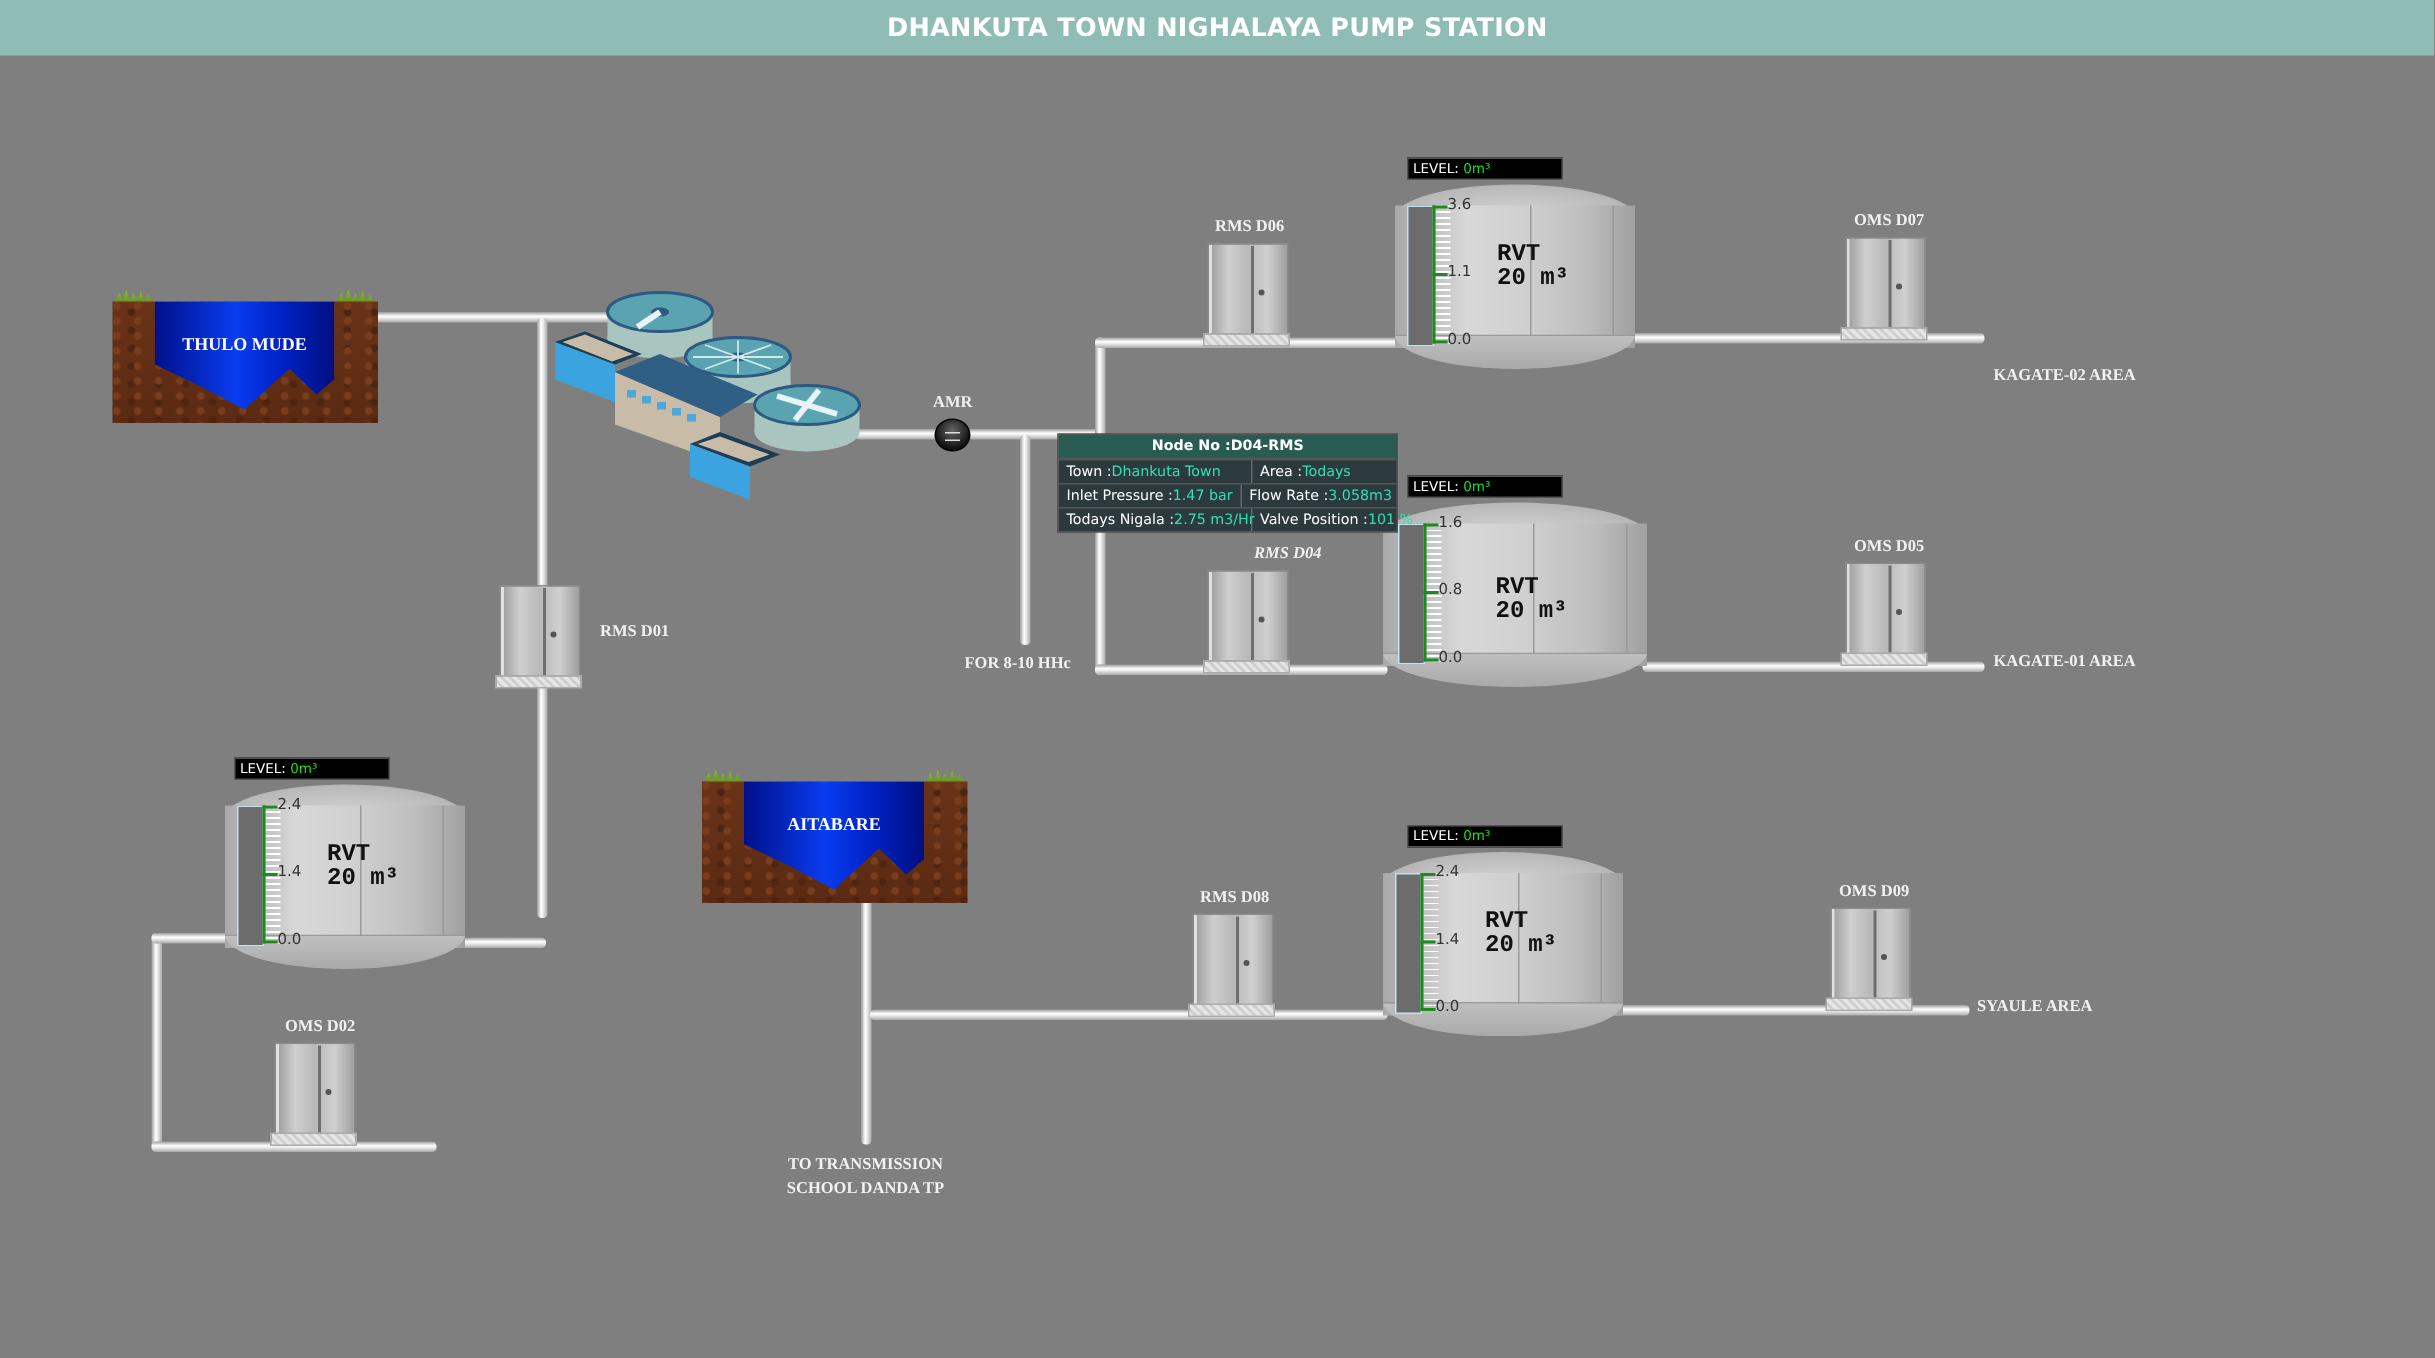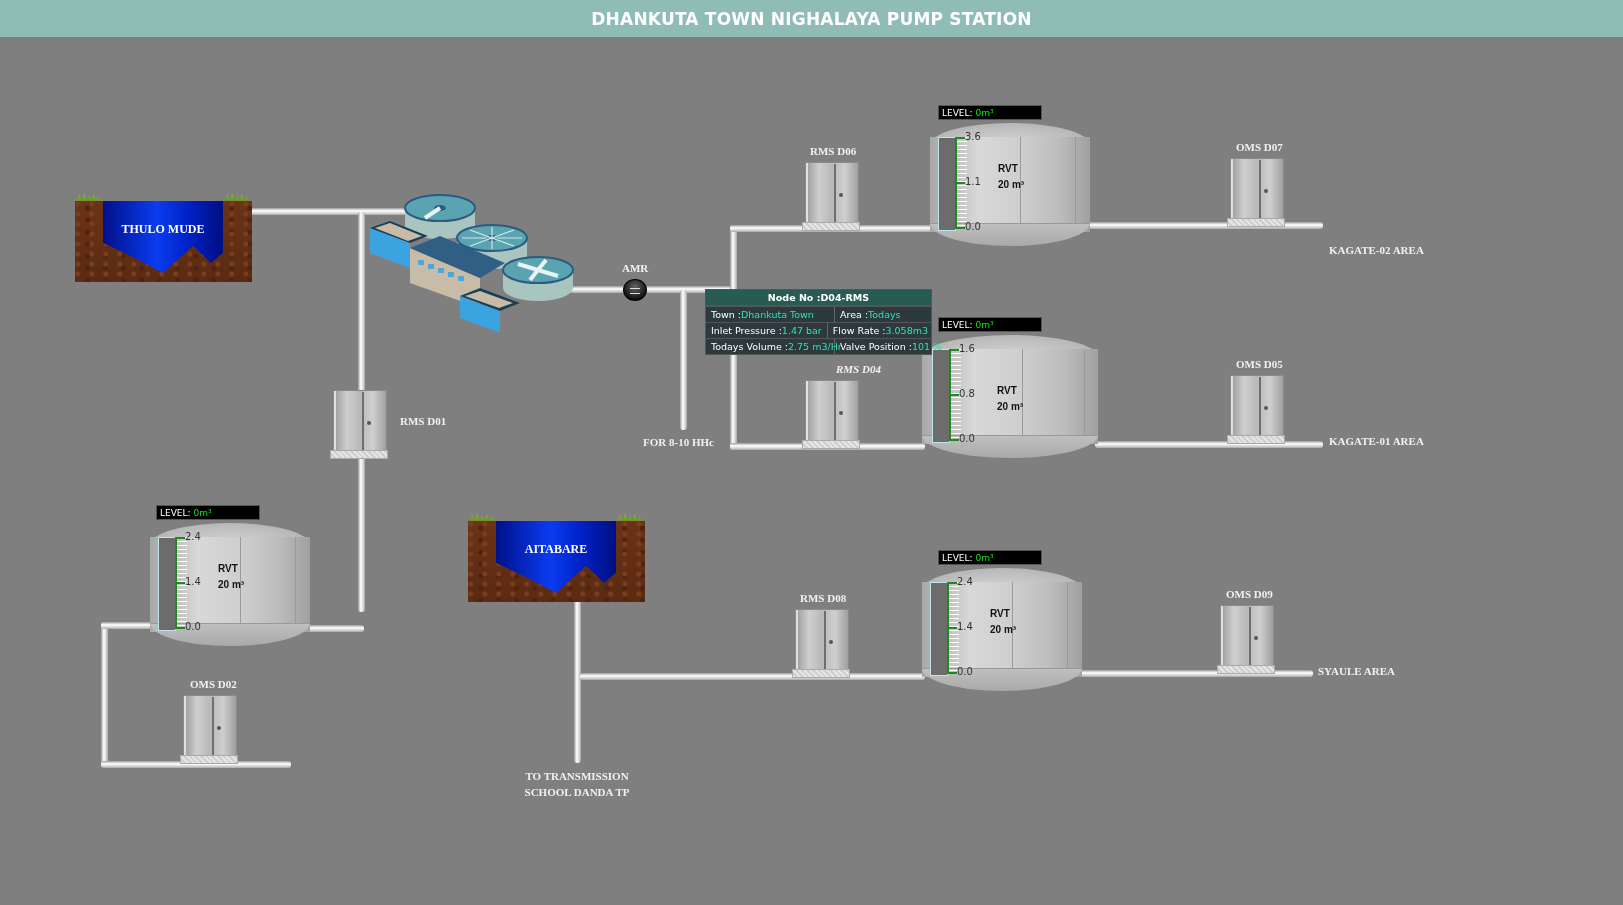--- a/index.html
+++ b/index.html
@@ -21,21 +21,21 @@
   .tank { position:absolute; width:160px; height:125px; }
   .tank-roof { position:absolute; left:0; top:0; width:160px; height:22px; background:radial-gradient(ellipse at 50% 100%, #d6d6d6, #bcbcbc 60%, #a6a6a6); border-radius:50% 50% 0 0 / 100% 100% 0 0; }
   .tank-body { position:absolute; left:0; top:14px; width:160px; height:95px; background:linear-gradient(90deg,#a8a8a8,#d8d8d8 30%,#cfcfcf 55%,#bdbdbd 80%,#a0a0a0); }
   .tank-seam { position:absolute; top:14px; width:1px; height:95px; background:#9a9a9a; }
   .tank-bottom { position:absolute; left:0; top:100px; width:160px; height:22px; background:linear-gradient(#bfbfbf,#a9a9a9); border-radius:0 0 50% 50% / 0 0 100% 100%; border-top:1px solid #999; }
   .tank-gauge { position:absolute; left:8px; top:14px; width:16px; height:92px; background:#6c6c6c; border:1px solid #bfe3ef; }
   .tank-scale { position:absolute; left:25px; top:14px; width:10px; height:92px; border-left:2px solid #1c8a1c;
      background:repeating-linear-gradient(#fff 0 1px, transparent 1px 4px); }
   .tank-tick { position:absolute; left:25px; height:2px; width:10px; background:#1c8a1c; }
   .tank-num { position:absolute; left:35px; font-family:"DejaVu Sans", sans-serif; font-size:10px; color:#333; }
-  .tank-name { position:absolute; left:68px; top:38px; font-family:Liberation Sans, sans-serif; font-weight:bold; font-size:10px; color:#111; line-height:16px; }
+  .tank-name { position:absolute; left:68px; top:38px; font-family:Liberation Mono, monospace; font-weight:bold; font-size:16px; color:#111; line-height:16px; }
   .level-box { position:absolute; width:104px; height:15px; background:#000; border:1px solid #555; font-family:"DejaVu Sans", sans-serif; font-size:9px; color:#fff; line-height:15px; padding-left:3px; box-sizing:border-box; }
   .level-box .val { color:#19e019; }
   
   .reservoir { position:absolute; width:177px; height:85px; }
   .res-soil { position:absolute; left:0; top:4px; width:177px; height:81px; background:
       radial-gradient(circle at 20% 30%, #7a3e1e 0 2px, transparent 3px),
       radial-gradient(circle at 70% 60%, #4e2410 0 2px, transparent 3px),
       linear-gradient(#6b3318,#5a2a12); background-size:14px 10px,18px 12px,100% 100%; }
   .res-grass { position:absolute; top:-4px; width:24px; height:8px; background:linear-gradient(#8bbf2a,#6a9a1a); clip-path:polygon(0 100%,10% 20%,20% 100%,30% 0,40% 100%,50% 30%,60% 100%,70% 10%,80% 100%,90% 40%,100% 100%); }
   .res-water { position:absolute; left:28px; top:4px; width:120px; height:72px; background:linear-gradient(90deg,#00108a,#0a3cf0 45%,#0022c8 70%,#000f80);
@@ -337,16 +337,16 @@
   <div class="info-title">Node No :D04-RMS</div>
   <div class="info-row">
     <div class="info-cell l"><span>Town :</span><span class="v">Dhankuta Town</span></div>
     <div class="info-cell"><span>Area :</span><span class="v">Todays</span></div>
   </div>
   <div class="info-row">
     <div class="info-cell l"><span>Inlet Pressure :</span><span class="v">1.47 bar</span></div>
     <div class="info-cell"><span>Flow Rate :</span><span class="v">3.058m3</span></div>
   </div>
   <div class="info-row">
-    <div class="info-cell l"><span>Todays Volume :</span><span class="v">2.75 m3/Hr</span></div>
+    <div class="info-cell l"><span>Todays Nigala :</span><span class="v">2.75 m3/Hr</span></div>
     <div class="info-cell"><span>Valve Position :</span><span class="v">101 %</span></div>
   </div>
 </div>
 
 </body></html>

